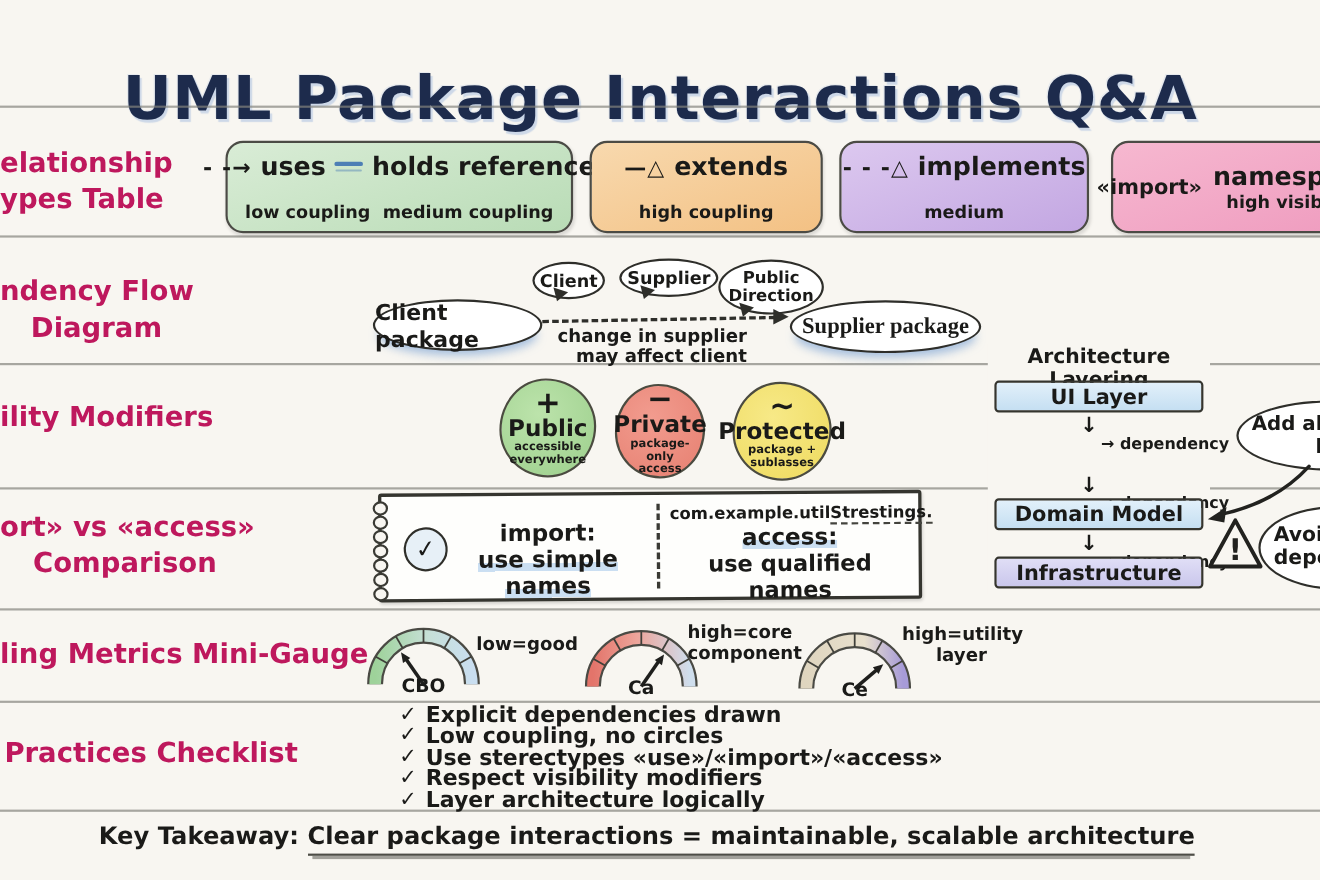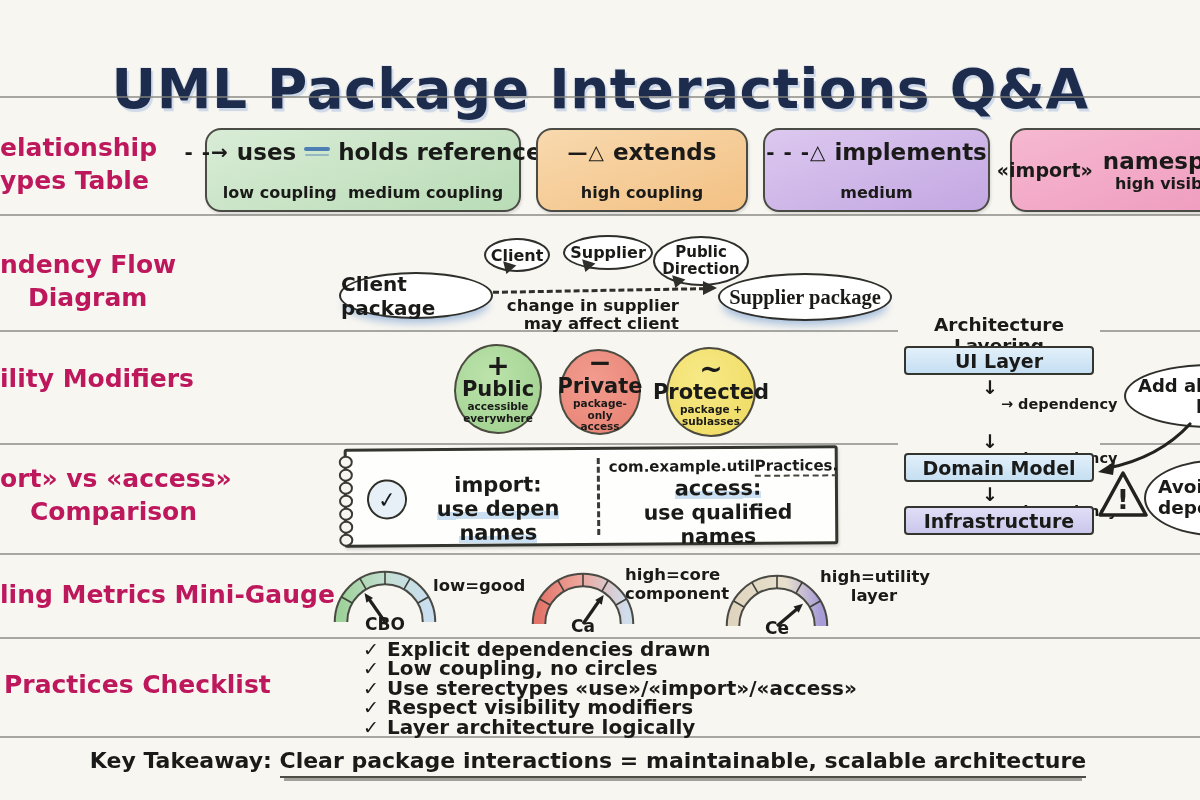--- a/index.html
+++ b/index.html
@@ -251,26 +251,26 @@
     <div class="coil" style="top:17px"></div>
     <div class="coil" style="top:30px"></div>
     <div class="coil" style="top:43px"></div>
     <div class="coil" style="top:56px"></div>
     <div class="coil" style="top:69px"></div>
     <div class="coil" style="top:82px"></div>
 
     <div class="nb-check">✓</div>
     <div class="nb-left">
       <div class="t1">import:</div>
-      <div class="t2"><span class="hl">use depen names</span></div>
+      <div class="t2"><span class="hl">use simple names</span></div>
     </div>
     <div class="nb-div"></div>
     <div class="nb-right">
       <div class="q">
-        <span>com.example.util</span><span class="u">Practices.</span>
+        <span>com.example.util</span><span class="u">Strestings.</span>
       </div>
       <div class="t1"><span class="hl">access:</span></div>
       <div class="t2">use qualified names</div>
     </div>
   </div>
 
   <svg class="gauge" style="left:330px;top:568px;" viewBox="0 0 110 62">
     <defs>
       <linearGradient id="gradCBO" x1="0" y1="0" x2="1" y2="0">
         <stop offset="0%" stop-color="#9ed29a"></stop>

